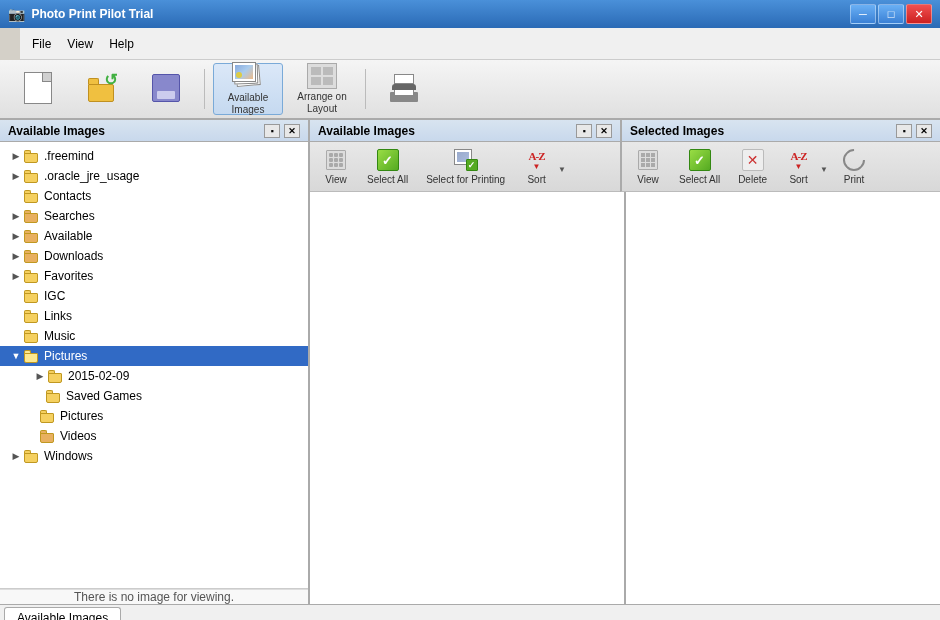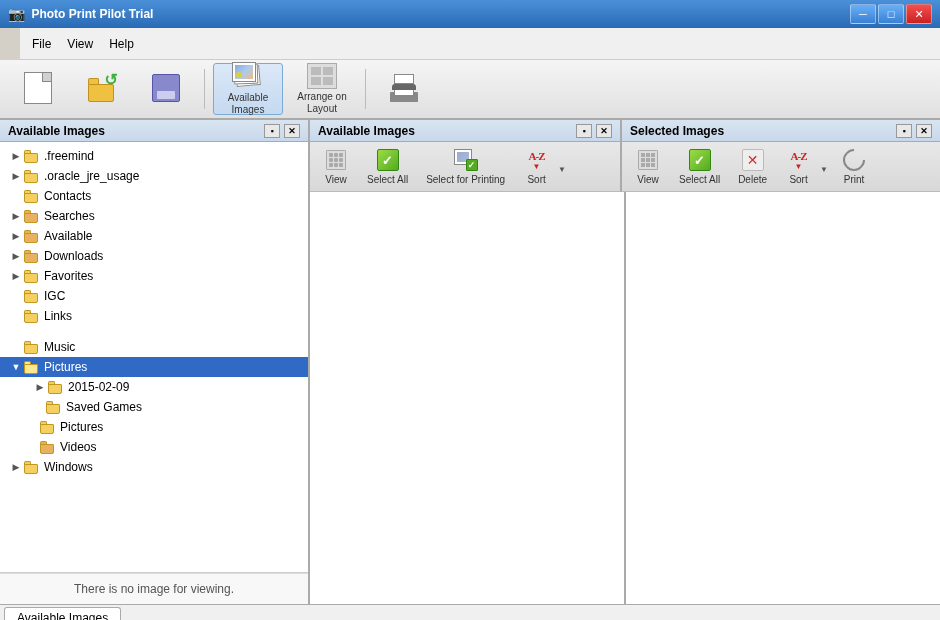--- a/index.html
+++ b/index.html
@@ -122,21 +122,20 @@
     .folder-icon .f-body { width: 14px; height: 10px; background: #f5d060; border: 1px solid #c09820; border-radius: 0 1px 2px 2px; position: absolute; bottom: 0; left: 0; }
     .folder-icon .f-tab { width: 7px; height: 4px; background: #f5d060; border: 1px solid #c09820; border-bottom: none; border-radius: 2px 2px 0 0; position: absolute; top: 1px; left: 0; }
     .folder-icon.open .f-body { background: #fce890; }
     .folder-icon.sys .f-body { background: #e8b060; }
     .folder-icon.sys .f-tab { background: #e8b060; }
     .tree-label { font-size: 12px; }
 
     
     .no-image-text {
       background: #f8f8f8;
-      padding: 8px;
       text-align: center;
       color: #555;
       font-size: 12px;
       border-top: 1px solid #ddd;
     }
 
     
     .file-tree::-webkit-scrollbar { width: 16px; }
     .file-tree::-webkit-scrollbar-track { background: #f0f0f0; border-left: 1px solid #ccc; }
     .file-tree::-webkit-scrollbar-thumb { background: #c0c0c0; border: 1px solid #999; }
@@ -371,21 +370,21 @@
 
       <div class="tree-item" style="padding-left:8px;">
         <div class="tree-toggle leaf">▶</div>
         <div class="folder-icon">
             <div class="f-tab"></div>
             <div class="f-body"></div>
           </div>
         <span class="tree-label">Links</span>
       </div>
 
-      <div class="tree-item" style="padding-left:8px;margin-top:11px;">
+      <div class="tree-item" style="padding-left:8px;">
         <div class="tree-toggle leaf">▶</div>
         <div class="folder-icon">
             <div class="f-tab"></div>
             <div class="f-body"></div>
           </div>
         <span class="tree-label">Music</span>
       </div>
 
       <div class="tree-item selected" style="padding-left:8px;">
         <div class="tree-toggle" style="color:white;">▼</div>

